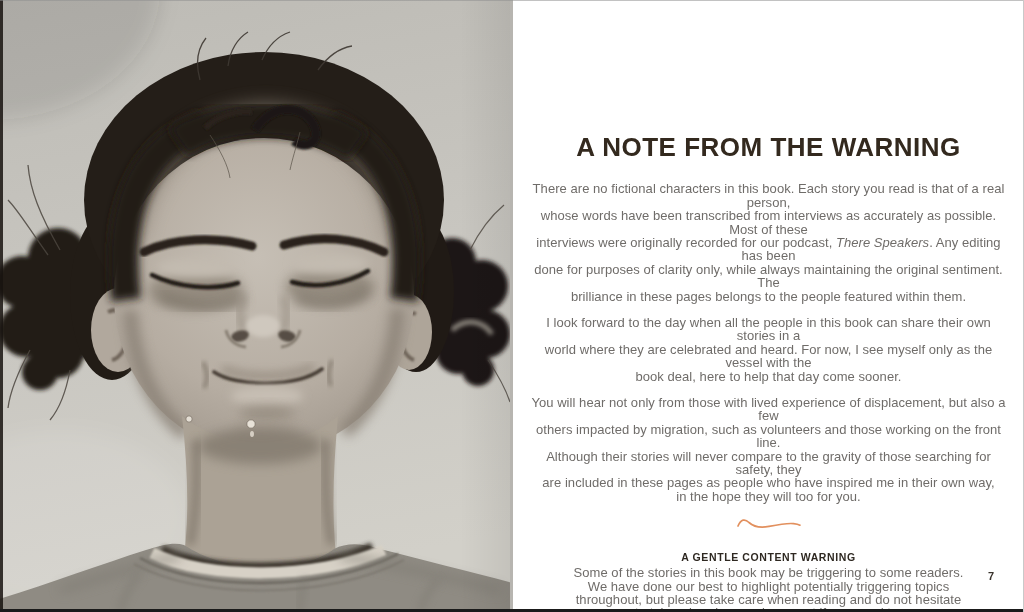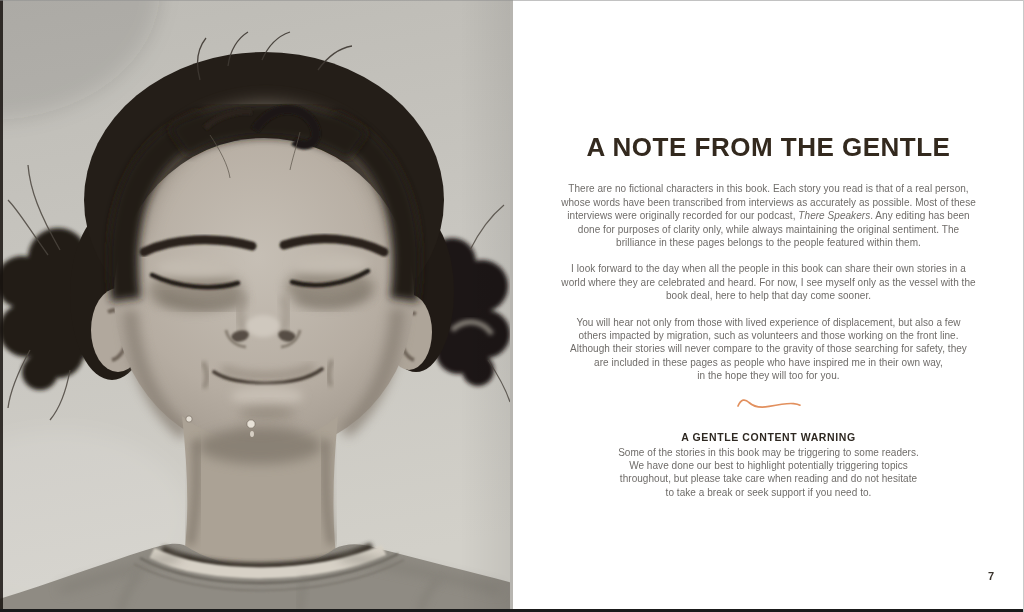--- a/index.html
+++ b/index.html
@@ -10,21 +10,21 @@
   .spread{position:relative;width:1024px;height:612px;background:#ffffff;}
   .photo-page{position:absolute;left:0;top:0;width:513px;height:612px;}
   .portrait{display:block;width:513px;height:612px;}
   .text-page{position:absolute;left:513px;top:0;width:511px;height:612px;background:#ffffff;}
   .content{width:486px;margin:0 auto;padding-top:134px;text-align:center;}
   .title{
     font-size:26px;font-weight:800;letter-spacing:.5px;color:#33291e;
     margin:0 0 21px 0;line-height:1.05;
   }
   .para{
-    font-size:10px;line-height:13.4px;letter-spacing:.05px;color:#6f6c69;
+    font-size:13px;line-height:13.4px;letter-spacing:.05px;color:#6f6c69;
     margin:0 0 13px 0;white-space:pre-line;
   }
   .para .it{font-style:italic;}
   .squiggle-wrap{margin:10px 0 21px 0;line-height:0;}
   .warning-title{
     font-size:10.5px;font-weight:700;letter-spacing:.6px;color:#2e2821;
     margin:0 0 3px 0;
   }
   .warning-body{margin-bottom:0;}
   .folio{
@@ -194,21 +194,21 @@
 
       <rect x="460" y="0" width="53" height="612" fill="url(#gutter)"></rect>
       <rect x="0" y="0" width="3" height="612" fill="#17130f" opacity="0.85"></rect>
       <rect x="510" y="0" width="3" height="612" fill="#b7b5b0"></rect>
     </svg>
   </div>
 
   <div class="text-page">
     <div class="content">
 
-      <h1 class="title">A NOTE FROM THE GENTLE</h1>
+      <h1 class="title">A NOTE FROM THE WARNING</h1>
 
       <p class="para"><span>There are no fictional characters in this book. Each story you read is that of a real person,
 whose words have been transcribed from interviews as accurately as possible. Most of these
 interviews were originally recorded for our podcast, </span><span class="it">There Speakers</span><span>. Any editing has been
 done for purposes of clarity only, while always maintaining the original sentiment. The
 brilliance in these pages belongs to the people featured within them.</span></p>
 
       <p class="para">I look forward to the day when all the people in this book can share their own stories in a
 world where they are celebrated and heard. For now, I see myself only as the vessel with the
 book deal, here to help that day come sooner.</p>

